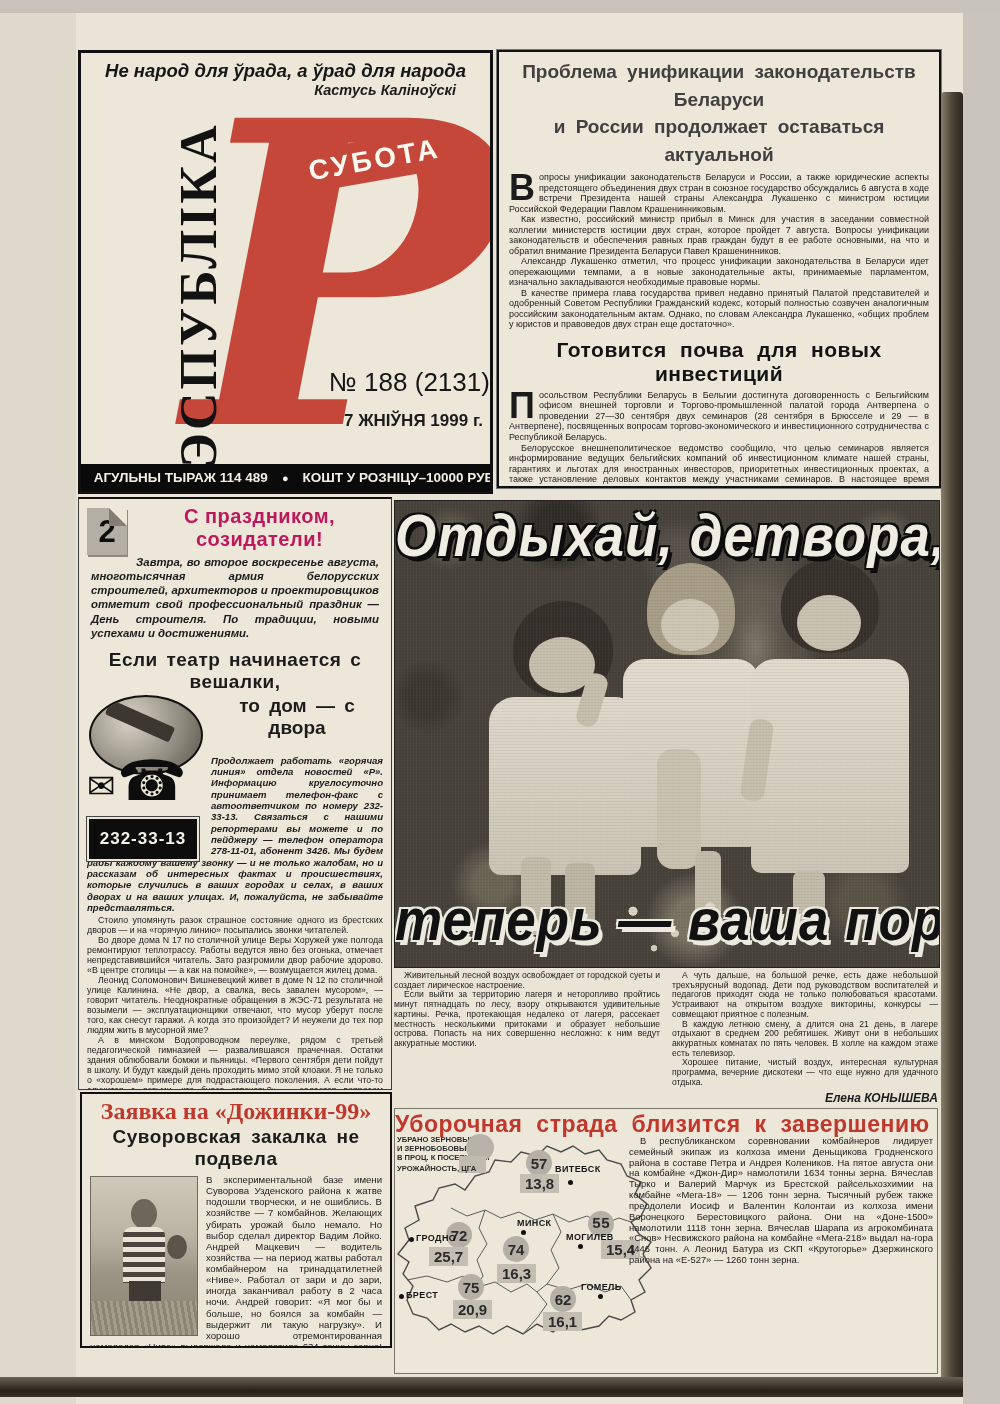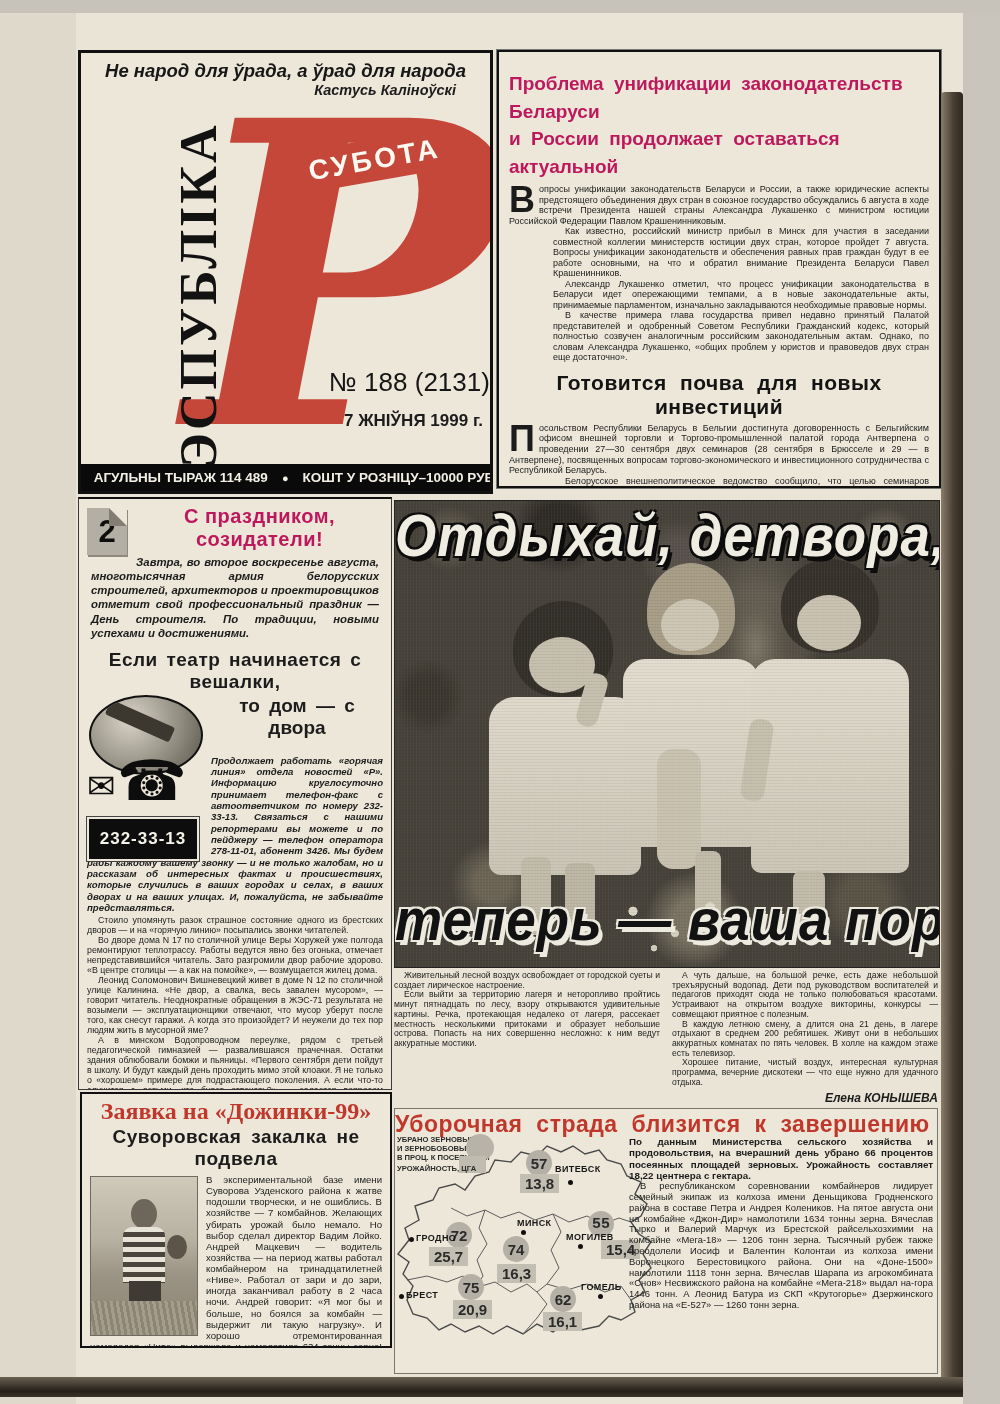--- a/index.html
+++ b/index.html
@@ -24,24 +24,24 @@
   .big-r{left:104px;top:14px;font-family:"DejaVu Serif",serif;font-style:italic;font-weight:bold;font-size:420px;line-height:1;color:#c5473a;z-index:1;}
   .vertical-name{left:-62px;top:240px;width:360px;text-align:center;transform:rotate(-90deg);font-family:"Liberation Serif",serif;font-weight:bold;font-size:52px;letter-spacing:3px;color:#121212;z-index:2;line-height:60px;}
   .subota{left:215px;top:86px;transform:rotate(-10deg);background:#c5473a;color:#fdfaf2;font-weight:bold;font-size:28px;letter-spacing:3px;padding:5px 12px;z-index:3;}
   .issue-no{left:248px;top:314px;font-size:26px;color:#161616;z-index:3;}
   .issue-date{left:263px;top:358px;font-size:17px;font-weight:bold;z-index:3;}
   .mast-strip{left:0;bottom:0;width:100%;height:27px;background:#0a0a0a;color:#f3efe4;display:flex;align-items:center;justify-content:center;gap:14px;font-size:13.5px;font-weight:bold;z-index:4;white-space:nowrap;}
   .mast-strip .b{font-size:11px;}
 
   
   .news-box{left:497px;top:50px;width:444px;height:438px;border:2px solid #111;box-shadow:0 0 0 1px #777;background:#ece7d9;padding:6px 10px;box-sizing:border-box;overflow:hidden;}
-  .headline-red{color:#be185d;font-weight:bold;font-size:19px;line-height:1.45;word-spacing:5px;margin:12px 0 4px;}
+  .headline-red{color:#404040;font-weight:bold;text-align:center;font-size:19px;line-height:1.45;word-spacing:5px;margin:0 0 4px;}
   .headline-black{color:#141414;font-weight:bold;text-align:center;font-size:21px;word-spacing:7px;margin:8px 0 4px;letter-spacing:.5px;}
   .atext p{font-size:9px;line-height:1.17;text-align:justify;margin:0;color:#1b1b1b;}
-  .atext p.ind{text-indent:12px;margin-left:44px;}
+  .atext p.ind{text-indent:12px;}
   .dropcap::first-letter{float:left;font-size:36px;line-height:30px;font-weight:bold;padding:1px 4px 0 0;}
   .byline{text-align:right;font-weight:bold;font-style:italic;font-size:11.5px;margin-top:4px;}
 
   
   .col-left{left:78px;top:497px;width:314px;height:593px;border:1px solid #3a3a3a;border-top:2px solid #111;background:#ece7d9;padding:5px 8px;box-sizing:border-box;overflow:hidden;}
   .page-badge{float:left;width:40px;height:47px;background:#b3afa5;position:relative;margin:3px 9px 2px 0;display:flex;align-items:center;justify-content:center;font-weight:bold;font-size:31px;color:#0d0d0d;box-shadow:1px 2px 0 #8d897f;}
   .page-badge::after{content:"";position:absolute;right:0;top:0;border-width:9px;border-style:solid;border-color:#ece7d9 #ece7d9 #827e73 #827e73;}
   .builders-headline{color:#be185d;font-size:20px;font-weight:bold;text-align:center;margin:1px 0 2px;letter-spacing:.5px;}
   .builders-text{font-weight:bold;font-style:italic;font-size:11.4px;line-height:1.24;text-align:justify;margin:4px;}
   .hot-h1{font-size:19px;font-weight:bold;text-align:center;margin:9px 0 0;letter-spacing:.5px;word-spacing:3px;}
@@ -306,16 +306,15 @@
     <div class="m-dot" style="left:4px;top:160px;"></div>
     <div class="m-city" style="left:11px;top:156px;">БРЕСТ</div>
     <div class="m-square" style="left:58px;top:166px;">20,9</div>
 
     <div class="m-circle" style="left:155px;top:152px;">62</div>
     <div class="m-city" style="left:186px;top:148px;">ГОМЕЛЬ</div>
     <div class="m-dot" style="left:203px;top:160px;"></div>
     <div class="m-square" style="left:148px;top:178px;">16,1</div>
   </div>
   <div class="hv-col">
-    <p class="lead">По данным Министерства сельского хозяйства и продовольствия, на вчерашний день убрано 66 процентов посеянных площадей зерновых. Урожайность составляет 18,22 центнера с гектара.</p>
     <p class="ind">В республиканском соревновании комбайнеров лидирует семейный экипаж из колхоза имени Деньщикова Гродненского района в составе Петра и Андрея Колеников. На пятое августа они на комбайне «Джон-Дир» намолотили 1634 тонны зерна. Вячеслав Тырко и Валерий Марчук из Брестской райсельхозхимии на комбайне «Мега-18» — 1206 тонн зерна. Тысячный рубеж также преодолели Иосиф и Валентин Колонтаи из колхоза имени Воронецкого Берестовицкого района. Они на «Доне-1500» намолотили 1118 тонн зерна. Вячеслав Шарапа из агрокомбината «Снов» Несвижского района на комбайне «Мега-218» выдал на-гора 1446 тонн. А Леонид Батура из СКП «Крутогорье» Дзержинского района на «Е-527» — 1260 тонн зерна.</p>
   </div>
 </div>
 
 </body></html>

